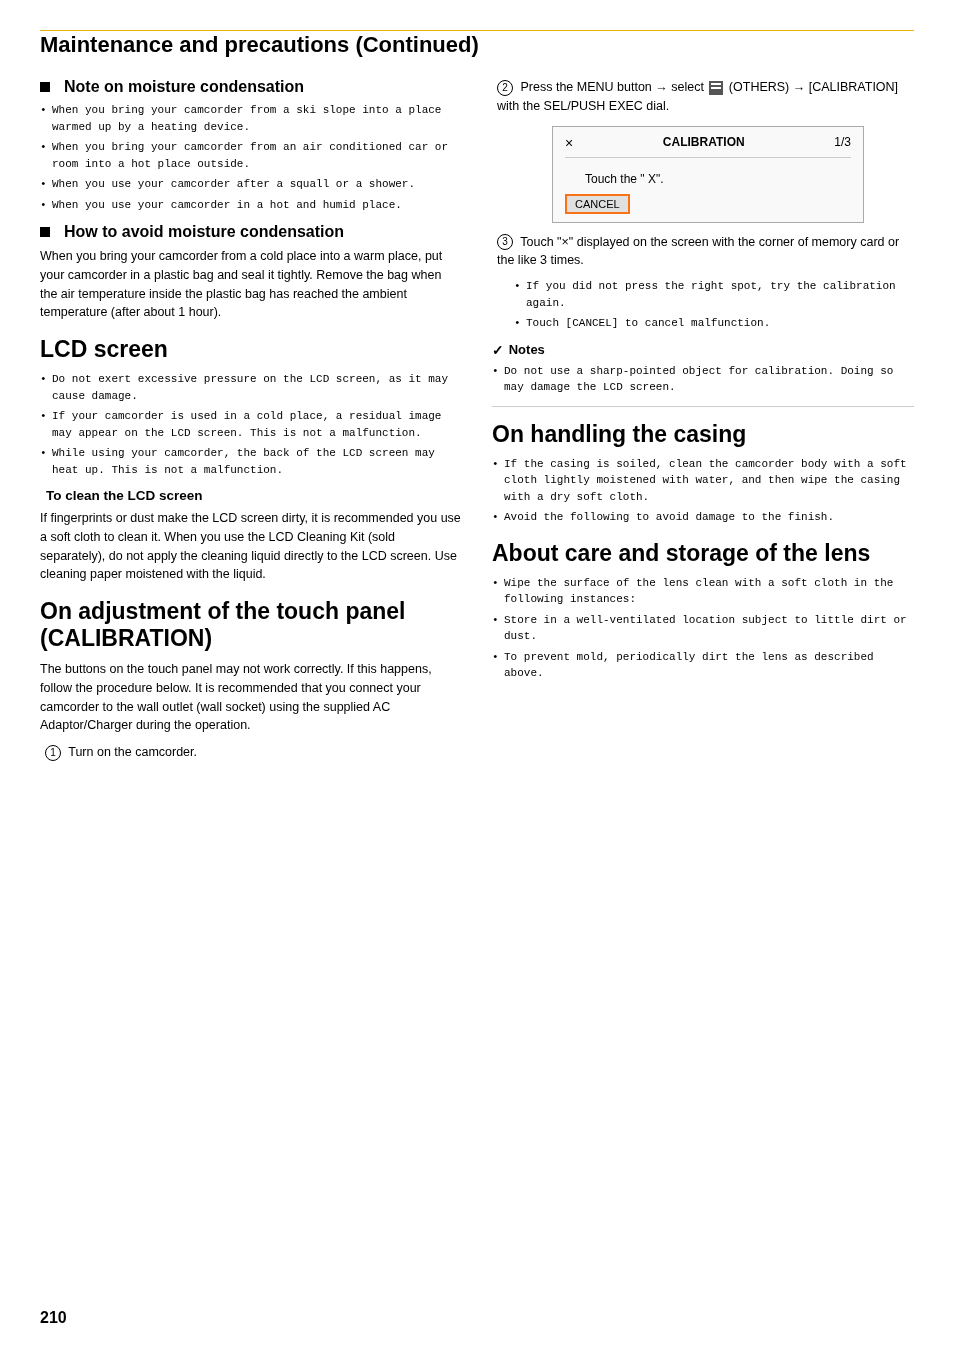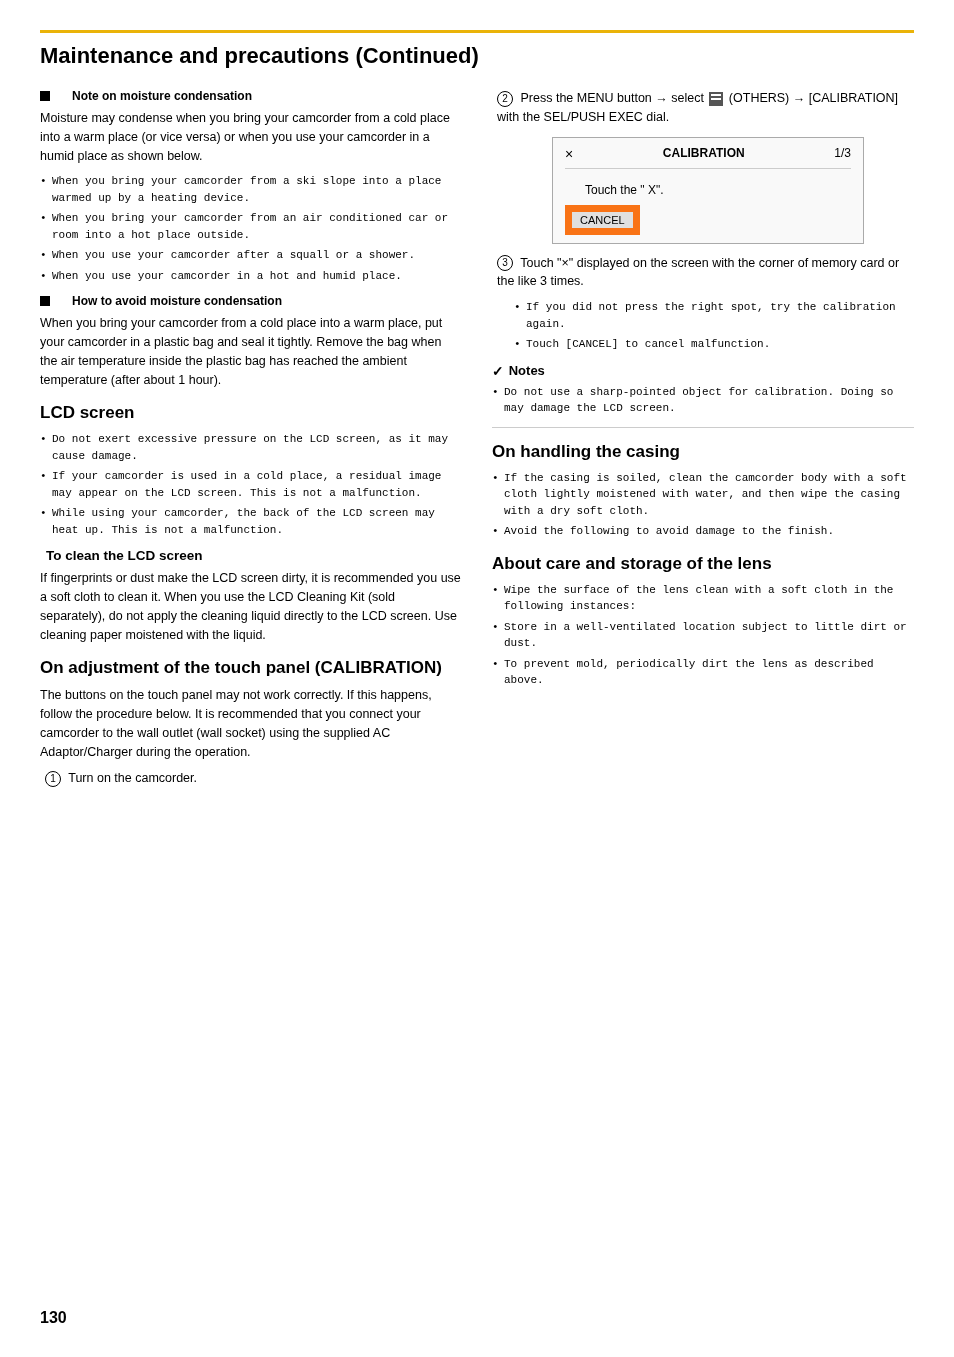--- a/index.html
+++ b/index.html
@@ -13,45 +13,45 @@
       font-size: 13px;
       color: #000;
       width: 954px;
       min-height: 1357px;
       position: relative;
     }
     .page {
       padding: 30px 40px 40px 40px;
     }
     .page-header {
-      border-top: 3px solid #eab308;
-      padding-top: 10px;
+      border-top: 1px solid #eab308;
+      padding-top: 1px;
       margin-bottom: 20px;
     }
     .page-header h1 {
       font-size: 22px;
       font-weight: bold;
       color: #000;
     }
     .two-col {
       display: flex;
       gap: 30px;
     }
     .col-left {
       flex: 1;
     }
     .col-right {
       flex: 1;
     }
     .section-heading {
       display: flex;
       align-items: center;
-      gap: 22px;
-      font-weight: bold;
-      font-size: 12px;
+      gap: 14px;
+      font-weight: bold;
+      font-size: 16px;
       margin-bottom: 6px;
     }
     .section-heading .square-icon {
       width: 10px;
       height: 10px;
       background: #000;
       display: inline-block;
       flex-shrink: 0;
     }
     .body-text {
@@ -71,21 +71,21 @@
       margin-bottom: 4px;
       position: relative;
       font-family: Liberation Mono, monospace;
     }
     .bullet-list li::before {
       content: "•";
       position: absolute;
       left: 0;
     }
     .section-title-large {
-      font-size: 17px;
+      font-size: 23px;
       font-weight: bold;
       margin-bottom: 8px;
       margin-top: 14px;
     }
     .sub-section-heading {
       display: flex;
       align-items: center;
       gap: 6px;
       font-weight: bold;
       font-size: 13.5px;
@@ -114,21 +114,21 @@
       font-weight: bold;
     }
     .calibration-box .cal-header .cal-num {
       font-size: 12px;
     }
     .calibration-box .cal-touch {
       font-size: 12px;
       margin: 14px 0 8px 20px;
     }
     .calibration-box .cal-cancel {
-      border: 7px solid #f97316;
+      border: 2px solid #f97316;
       display: inline-block;
       padding: 2px 8px;
       font-size: 11px;
       background: #e0e0e0;
     }
     .step-line {
       font-size: 12.5px;
       line-height: 1.5;
       margin-bottom: 8px;
       padding-left: 5px;
@@ -202,21 +202,20 @@
 
   <div class="two-col">
 
     <div class="col-left">
 
       <div>
         <div class="section-heading">
           <span class="square-icon"></span>
           <span>Note on moisture condensation</span>
         </div>
-        <p class="body-text">Moisture may condense when you bring your camcorder from a cold place into a warm place (or vice versa) or when you use your camcorder in a humid place as shown below.</p>
         <ul class="bullet-list">
           <li>When you bring your camcorder from a ski slope into a place warmed up by a heating device.</li>
           <li>When you bring your camcorder from an air conditioned car or room into a hot place outside.</li>
           <li>When you use your camcorder after a squall or a shower.</li>
           <li>When you use your camcorder in a hot and humid place.</li>
         </ul>
       </div>
 
       <div>
         <div class="section-heading">
@@ -313,14 +312,14 @@
         <ul class="bullet-list">
           <li>Wipe the surface of the lens clean with a soft cloth in the following instances:</li>
           <li>Store in a well-ventilated location subject to little dirt or dust.</li>
           <li>To prevent mold, periodically dirt the lens as described above.</li>
         </ul>
       </div>
 
     </div>
   </div>
 
-  <div class="page-number">130</div>
+  <div class="page-number">210</div>
 </div>
 
 </body></html>

